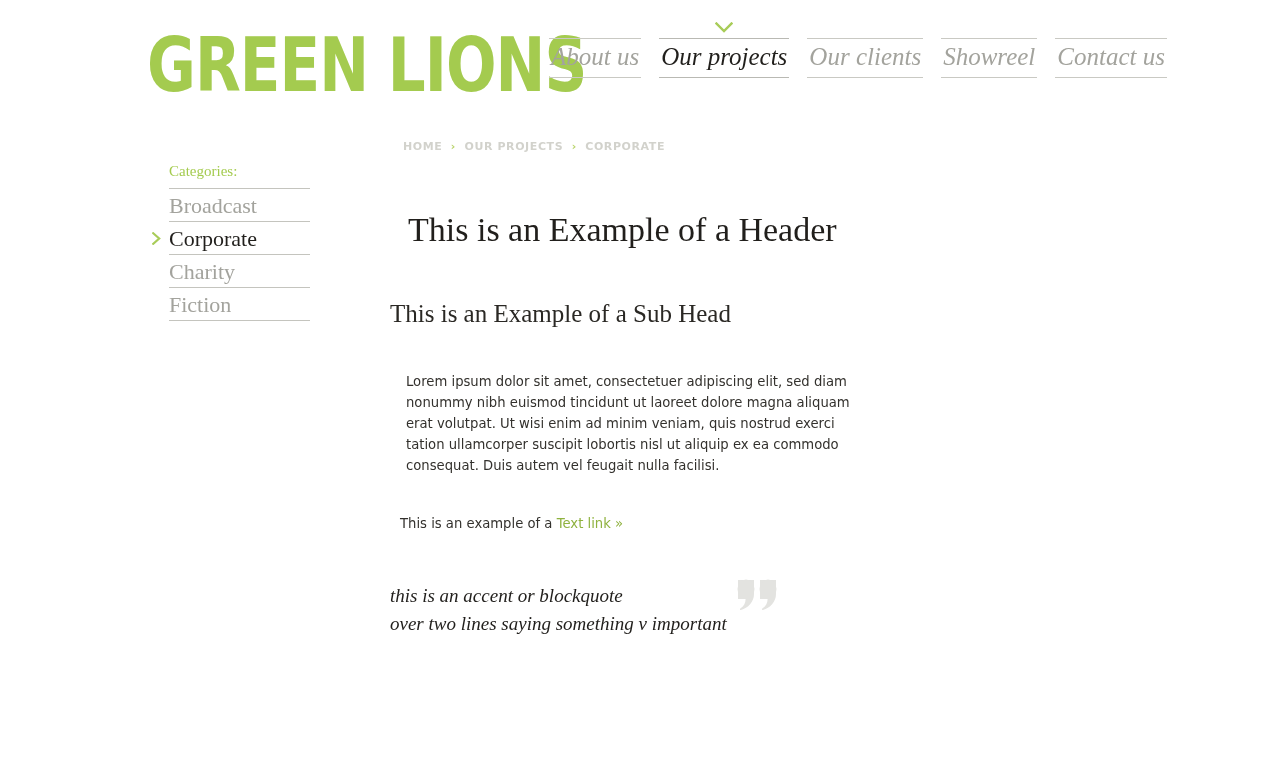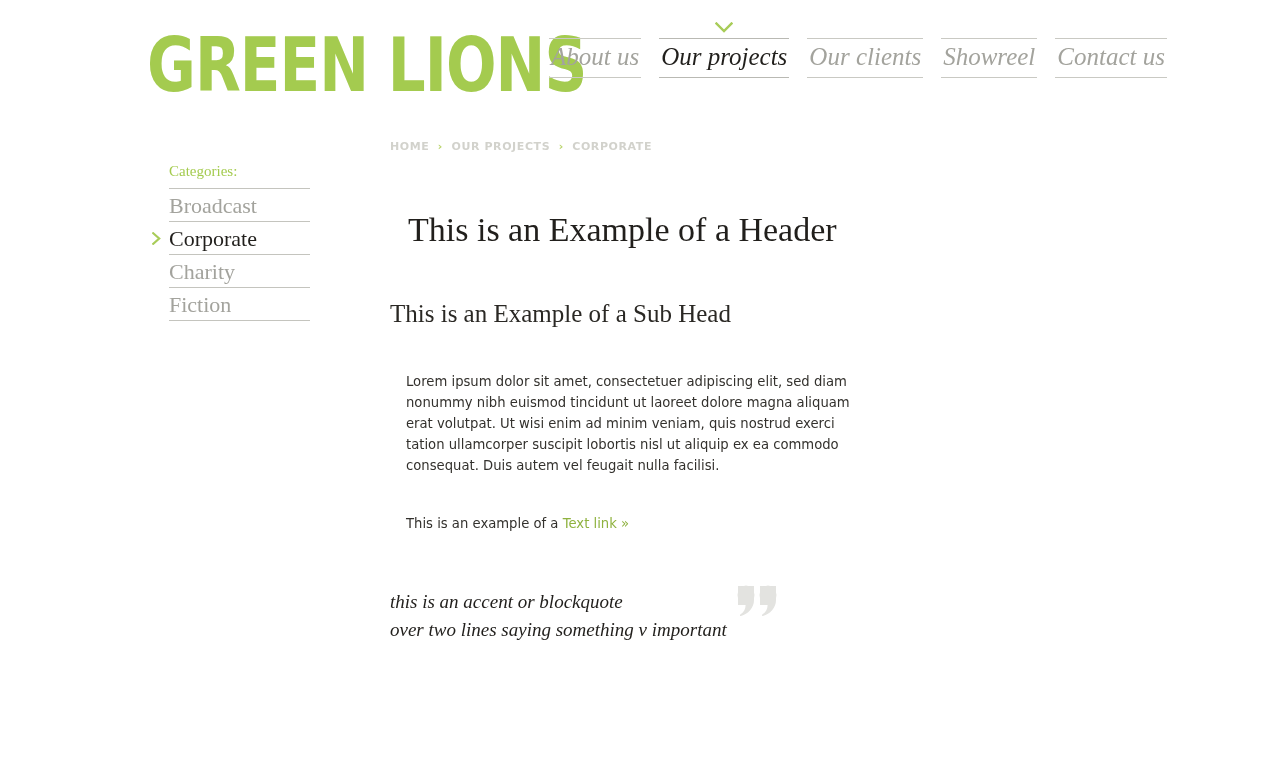--- a/index.html
+++ b/index.html
@@ -132,20 +132,21 @@
 
   .breadcrumb {
     font-family: "DejaVu Sans", "Liberation Sans", sans-serif;
     font-size: 11px;
     font-weight: bold;
     letter-spacing: 0.6px;
     color: #d2d2cc;
     text-transform: uppercase;
     line-height: 14px;
     white-space: nowrap;
+    margin-left: 13px;
   }
   .breadcrumb .crumb { cursor: pointer; }
   .breadcrumb .crumb.current { cursor: default; }
   .breadcrumb .sep {
     color: #b9d46a;
     margin: 0 4px;
     font-size: 11px;
   }
 
   .page-title {
@@ -174,21 +175,21 @@
     margin: 16px;
     padding-top: 27px;
     width: 448px;
     font-family: "DejaVu Sans", "Liberation Sans", sans-serif;
     font-size: 13.2px;
     line-height: 20.9px;
     color: #33312d;
   }
 
   .link-line {
-    margin: 16px;
+    margin: 10px;
     padding-top: 21px;
     font-family: "DejaVu Sans", "Liberation Sans", sans-serif;
     font-size: 13.2px;
     line-height: 20px;
     color: #33312d;
   }
   .text-link {
     color: #8fb23f;
     text-decoration: none;
     cursor: pointer;

